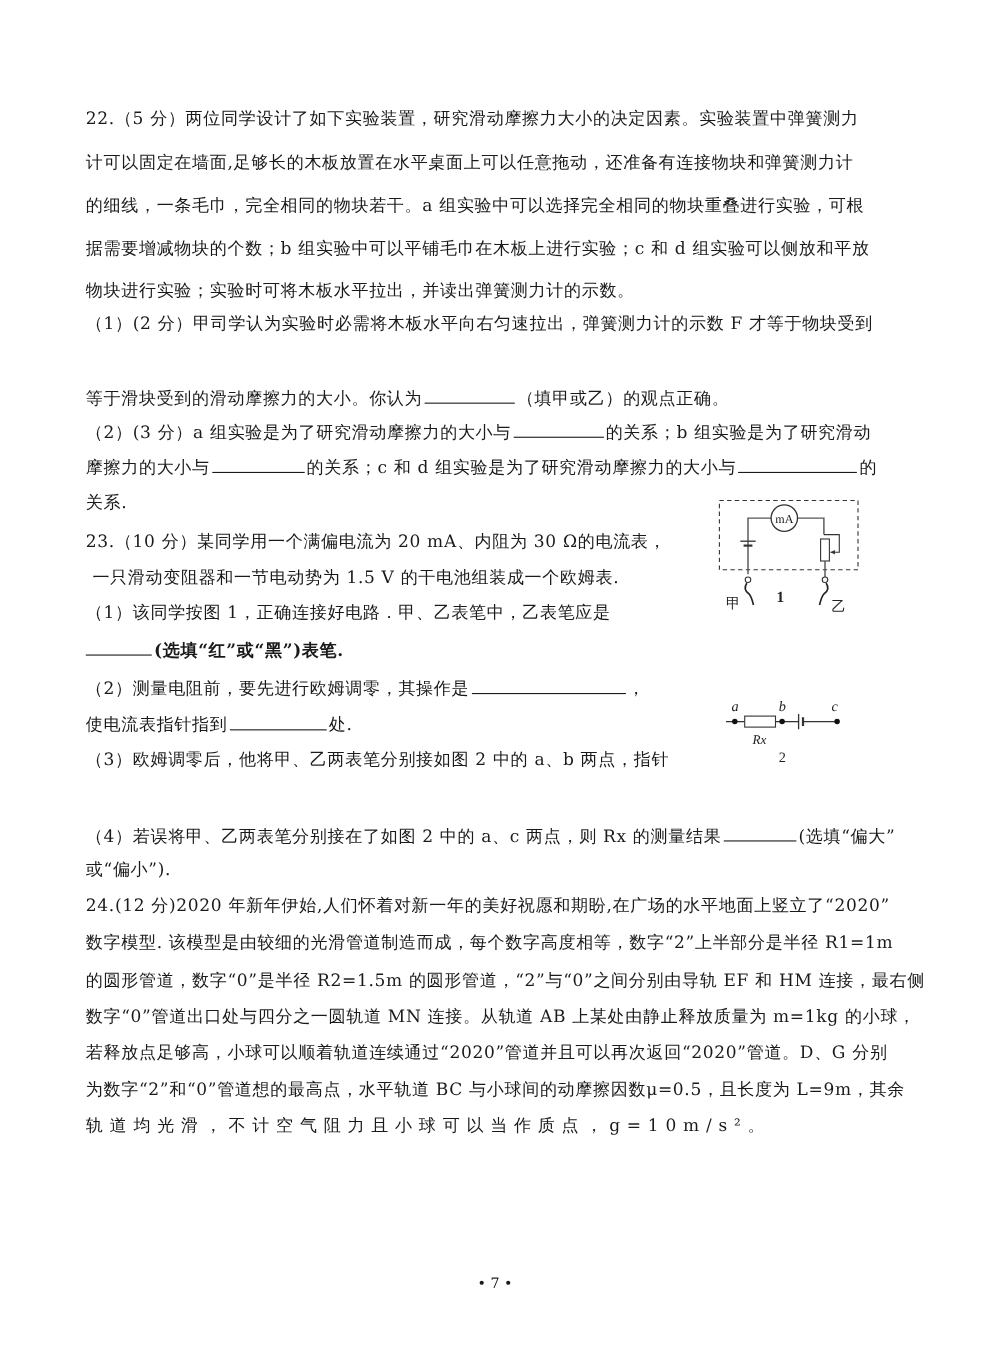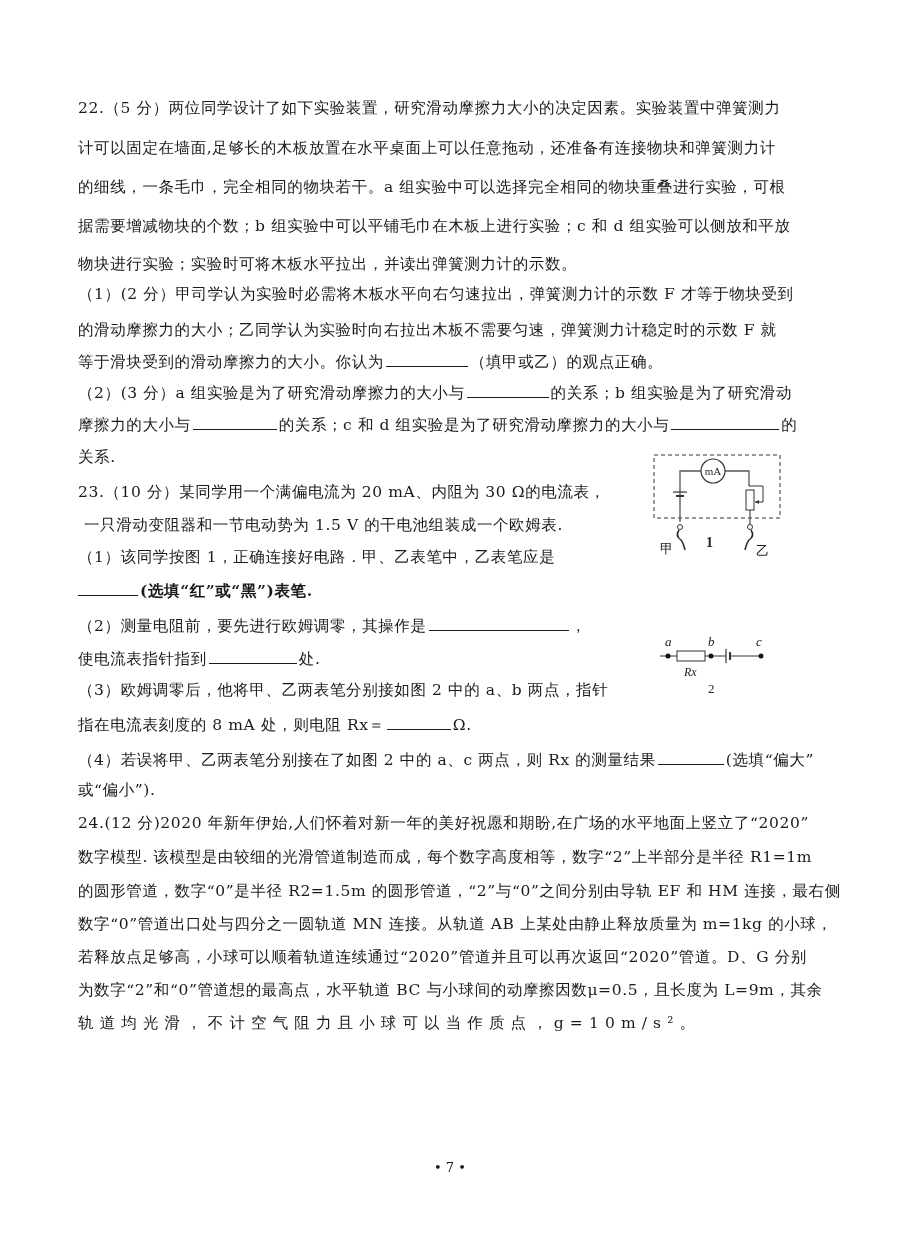--- a/index.html
+++ b/index.html
@@ -28,21 +28,20 @@
 
 <div class="page">
 
   <div class="line" style="top:98px;">22.（5 分）两位同学设计了如下实验装置，研究滑动摩擦力大小的决定因素。实验装置中弹簧测力</div>
   <div class="line" style="top:138px;">计可以固定在墙面,足够长的木板放置在水平桌面上可以任意拖动，还准备有连接物块和弹簧测力计</div>
   <div class="line" style="top:177px;">的细线，一条毛巾，完全相同的物块若干。a 组实验中可以选择完全相同的物块重叠进行实验，可根</div>
   <div class="line" style="top:254px;">物块进行实验；实验时可将木板水平拉出，并读出弹簧测力计的示数。</div>
   <div class="line" style="top:216px;">据需要增减物块的个数；b 组实验中可以平铺毛巾在木板上进行实验；c 和 d 组实验可以侧放和平放</div>
 
   <div class="line" style="top:284px;">（1）(2 分）甲司学认为实验时必需将木板水平向右匀速拉出，弹簧测力计的示数 F 才等于物块受到</div>
-  <div class="line" style="top:320px;">的滑动摩擦力的大小；乙同学认为实验时向右拉出木板不需要匀速，弹簧测力计稳定时的示数 F 就</div>
   <div class="line" style="top:350px;">
     <span>等于滑块受到的滑动摩擦力的大小。你认为</span><span class="blank" style="width:82px"></span><span>（填甲或乙）的观点正确。</span>
   </div>
 
   <div class="line" style="top:381px;">
     <span>（2）(3 分）a 组实验是为了研究滑动摩擦力的大小与</span><span class="blank" style="width:82px"></span><span>的关系；b 组实验是为了研究滑动</span>
   </div>
   <div class="line" style="top:413px;">
     <span>摩擦力的大小与</span><span class="blank" style="width:84px"></span><span>的关系；c 和 d 组实验是为了研究滑动摩擦力的大小与</span><span class="blank" style="width:108px"></span><span>的</span>
   </div>
@@ -56,23 +55,20 @@
   </div>
 
   <div class="line" style="top:614px;">
     <span>（2）测量电阻前，要先进行欧姆调零，其操作是</span><span class="blank" style="width:140px"></span><span>，</span>
   </div>
   <div class="line" style="top:647px;">
     <span>使电流表指针指到</span><span class="blank" style="width:88px"></span><span>处.</span>
   </div>
 
   <div class="line" style="top:680px;">（3）欧姆调零后，他将甲、乙两表笔分别接如图 2 中的 a、b 两点，指针</div>
-  <div class="line" style="top:713px;">
-    <span>指在电流表刻度的 8 mA 处，则电阻 Rx＝</span><span class="blank" style="width:64px"></span><span>Ω.</span>
-  </div>
 
   <div class="line" style="top:748px;">
     <span>（4）若误将甲、乙两表笔分别接在了如图 2 中的 a、c 两点，则 Rx 的测量结果</span><span class="blank" style="width:66px"></span><span>(选填“偏大”</span>
   </div>
   <div class="line" style="top:780px;">或“偏小”).</div>
 
   <svg class="fig" style="left:640px; top:450px;" width="200" height="130" viewBox="0 0 200 130">
     <rect x="14" y="5" width="126" height="63" fill="none" stroke="#333" stroke-width="1" stroke-dasharray="4,3"></rect>
     <path d="M40 72 L40 21 L61 21" fill="none" stroke="#555" stroke-width="1.3"></path>
     <path d="M85 21 L109 21 L109 36" fill="none" stroke="#555" stroke-width="1.3"></path>

